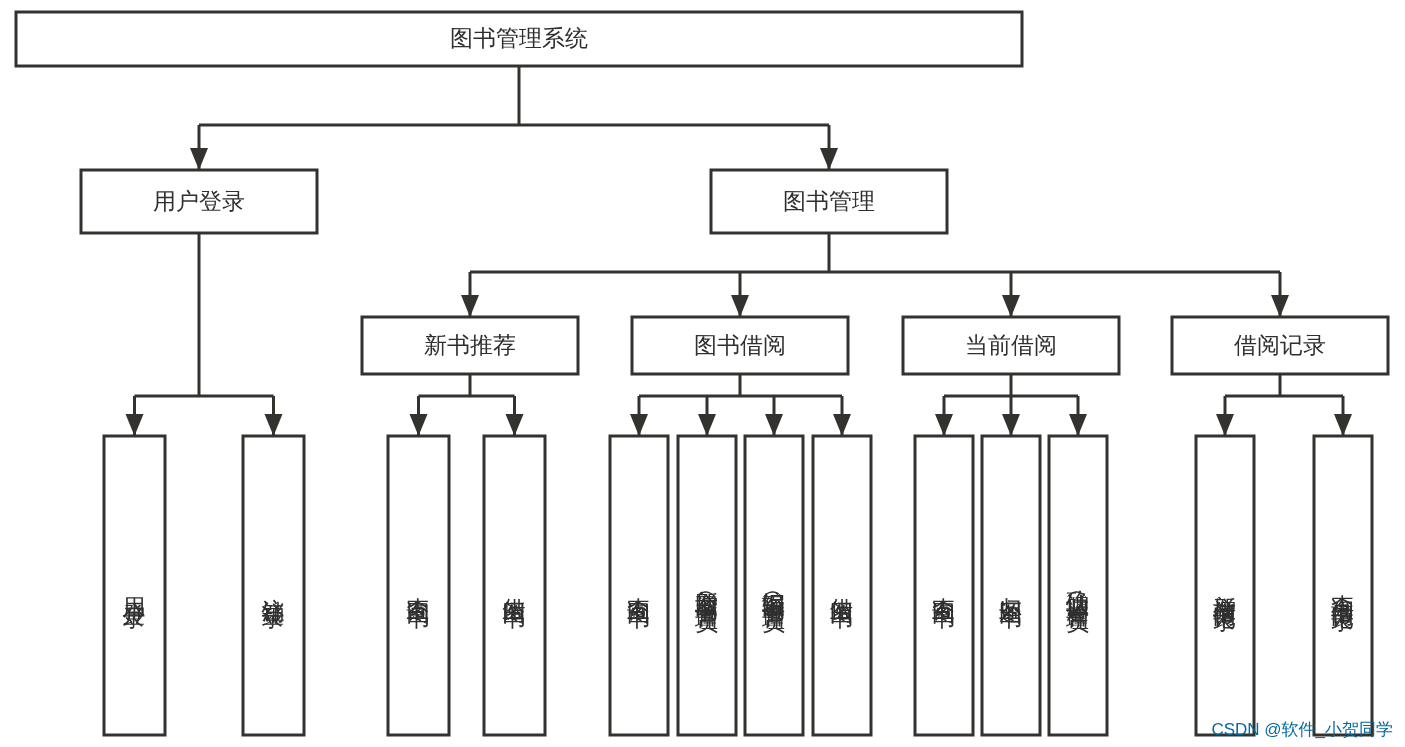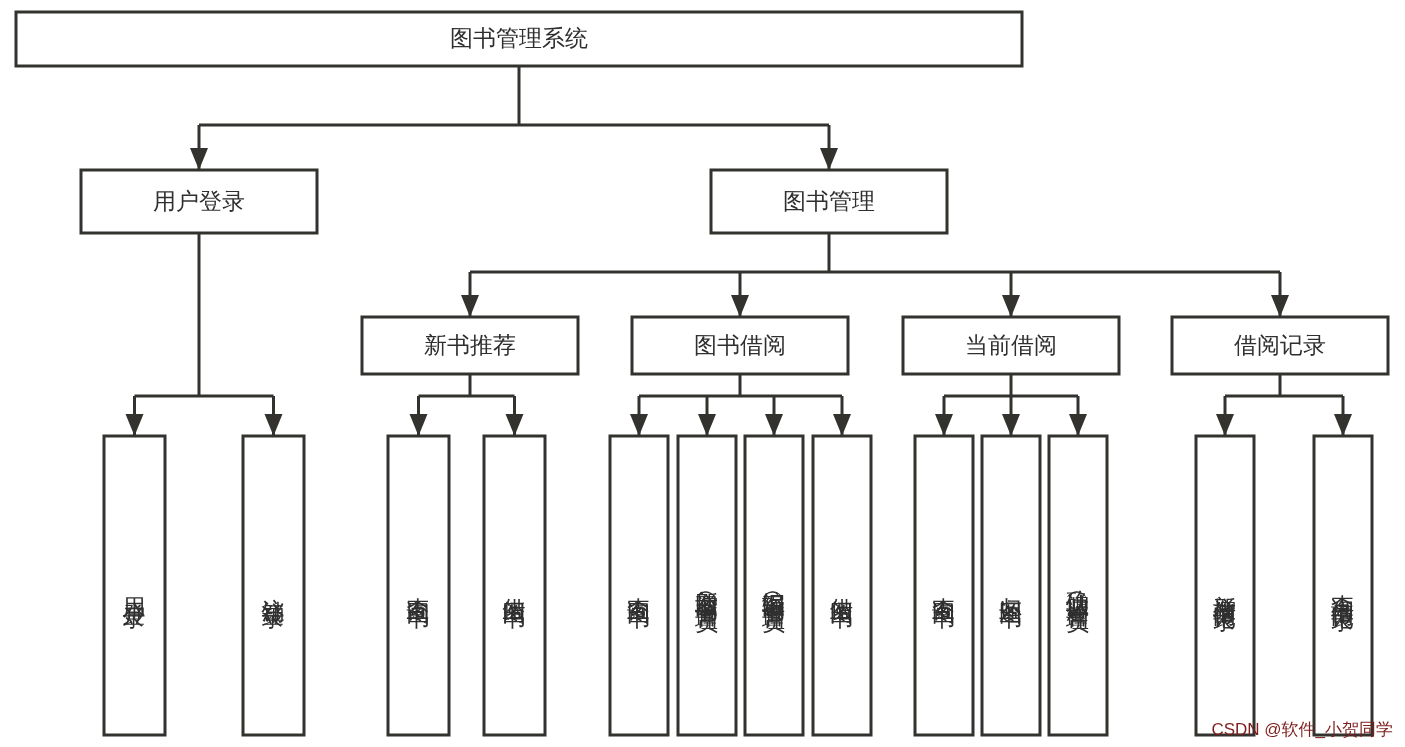--- a/index.html
+++ b/index.html
@@ -55,21 +55,21 @@
     letter-spacing: 3px;
     dominant-baseline: central;
     text-anchor: middle;
   }
   .watermark {
     position: absolute;
     right: 12px;
     bottom: 6px;
     font-family: "Liberation Sans", "DejaVu Sans", sans-serif;
     font-size: 17px;
-    color: #7f1d1d;
+    color: #0369a1;
     white-space: nowrap;
     user-select: none;
   }
 </style>
 </head>
 <body>
 
 <div id="diagram-root">
   <svg class="diagram" viewBox="0 0 1405 747" xmlns="http://www.w3.org/2000/svg">
     <g id="edge-layer">

